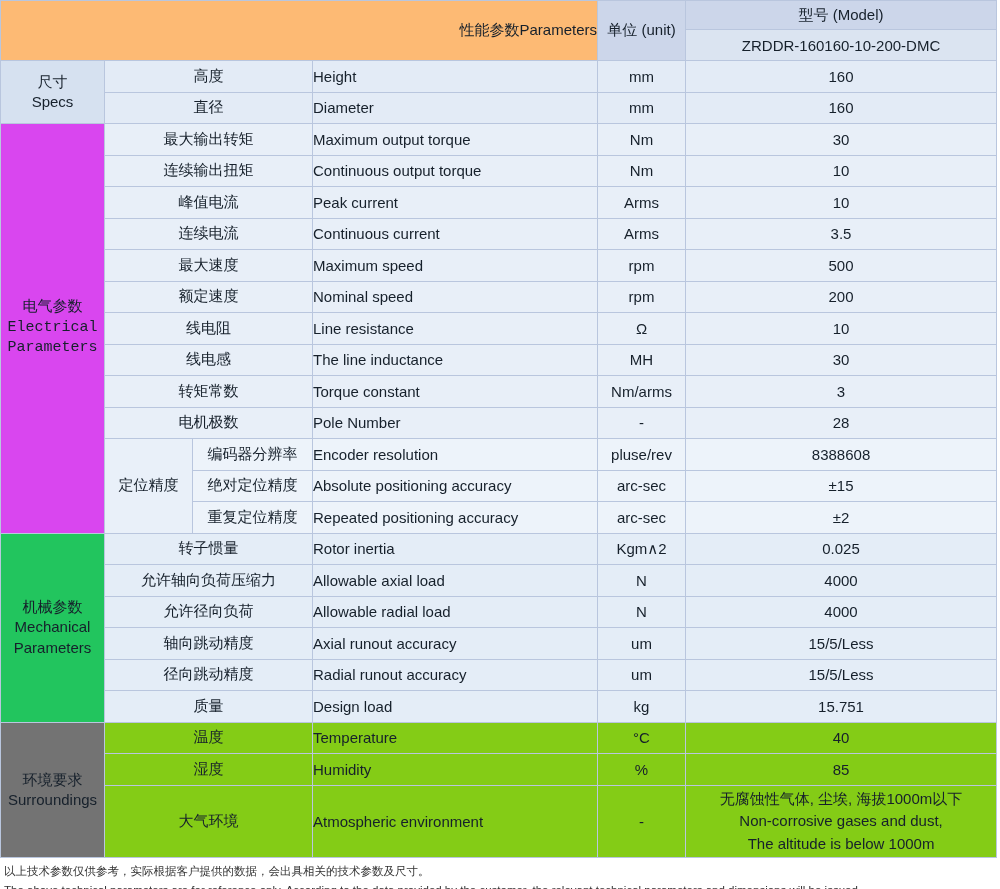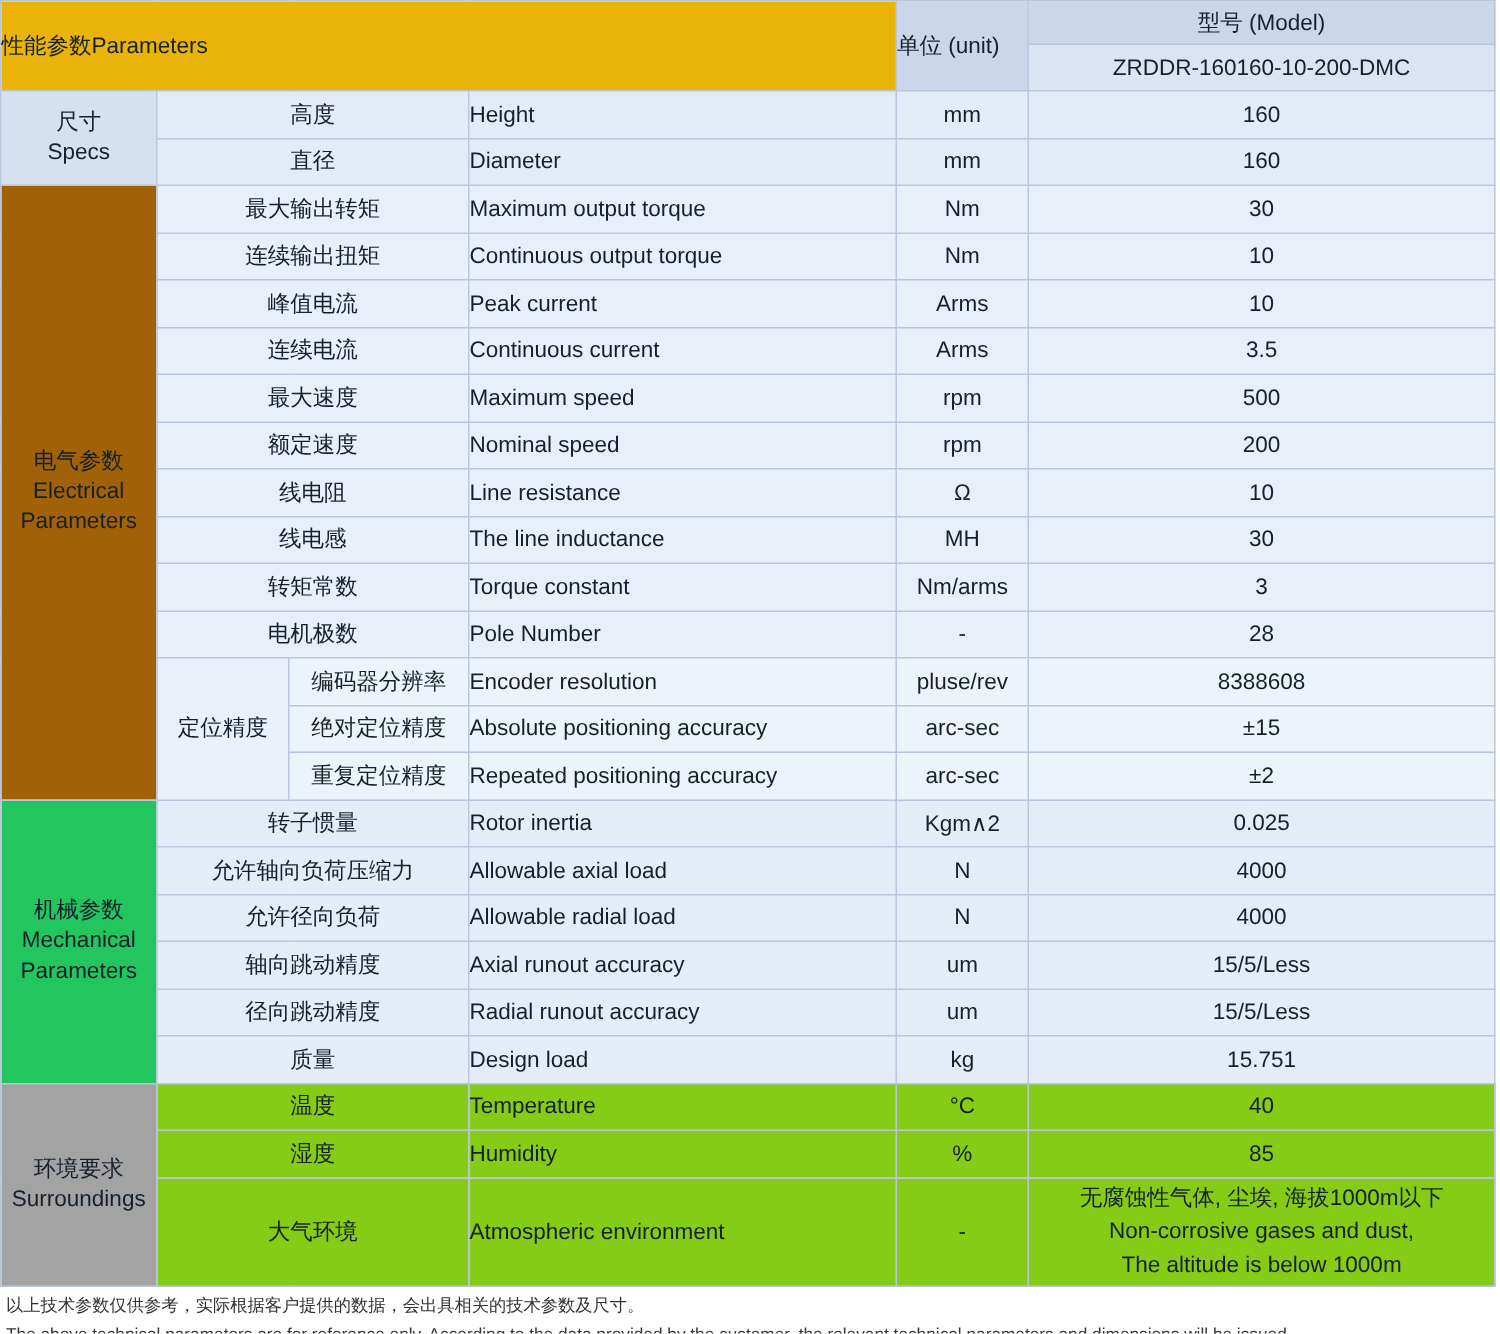--- a/index.html
+++ b/index.html
@@ -36,29 +36,29 @@
   }
   
   col.c-group  { width: 104px; }
   col.c-cn     { width: 88px; }
   col.c-cn2    { width: 120px; }
   col.c-en     { width: 285px; }
   col.c-unit   { width: 88px; }
   col.c-val    { width: 311px; }
 
   .hdr-params {
-    background: #eab308;
-    text-align: left;
+    background: #fdba74;
+    text-align: right;
     height: 58px;
     font-size: 16px;
     color: #16202b;
   }
   .hdr-unit {
     background: #ccd6ea;
-    text-align: left;
+    text-align: center;
     font-size: 15px;
   }
   .hdr-model-top {
     background: #ccd6ea;
     text-align: center;
     height: 28px;
     font-size: 15px;
   }
   .hdr-model-sub {
     background: #dbe4f1;
@@ -97,23 +97,23 @@
   }
 
   
   .band-specs    { background: #e3ebf6; }
   .band-elec     { background: #e8eff8; }
   .band-elec2    { background: #edf3fa; }
   .band-mech     { background: #e4edf7; }
   .band-env      { background: #84cc16; }
 
   .grp-specs { background: #d6e1f0; }
-  .grp-elec  { background: #a16207; }
+  .grp-elec  { background: #d946ef; font-family: Liberation Mono, monospace; }
   .grp-mech  { background: #22c55e; }
-  .grp-env   { background: #a3a3a3; }
+  .grp-env   { background: #737373; }
 
   .subgrp { background: #e9f0f9; text-align: center; font-size: 15px; }
 
   .footnotes {
     padding: 4px 6px 0 4px;
     font-size: 11.5px;
     color: #333;
     line-height: 1.65;
   }
   .footnotes div { white-space: nowrap; }

